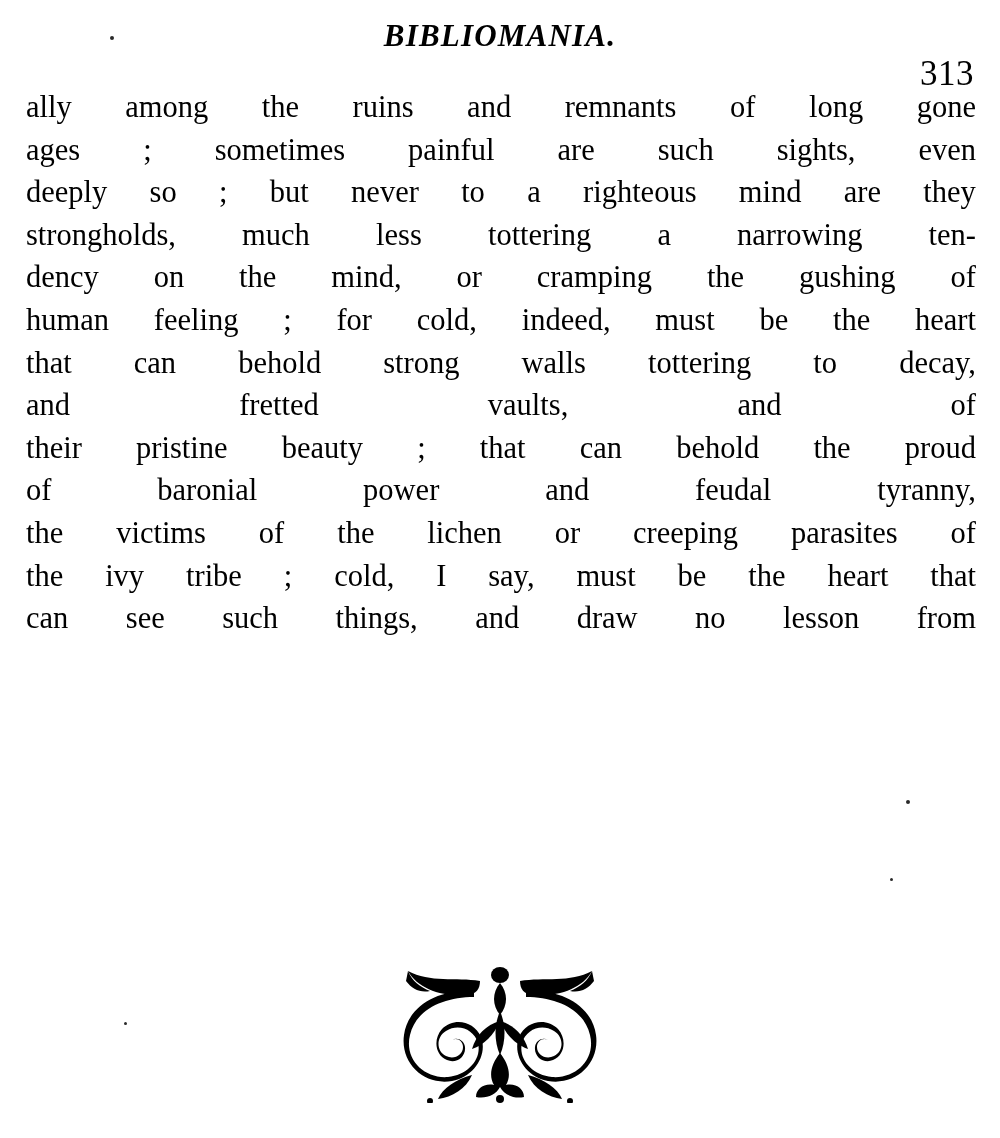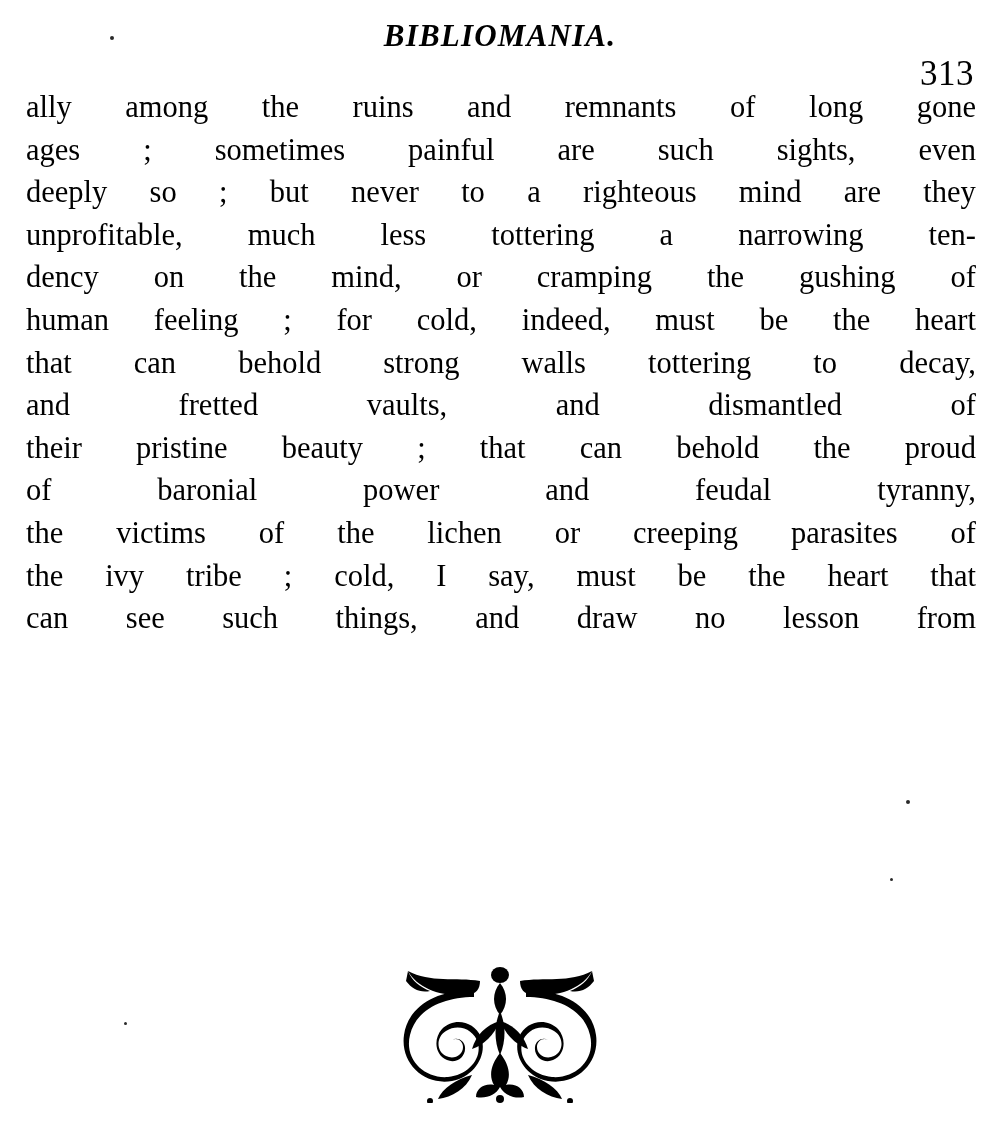--- a/index.html
+++ b/index.html
@@ -146,21 +146,21 @@
         <span>but</span>
         <span>never</span>
         <span>to</span>
         <span>a</span>
         <span>righteous</span>
         <span>mind</span>
         <span>are</span>
         <span>they</span>
       </span>
     <span class="line j">
-        <span>unprofitable,</span>
+        <span>strongholds,</span>
         <span>much</span>
         <span>less</span>
         <span>tottering</span>
         <span>a</span>
         <span>narrowing</span>
         <span>ten-</span>
       </span>
     <span class="line j">
         <span>dency</span>
         <span>on</span>
@@ -192,21 +192,20 @@
         <span>walls</span>
         <span>tottering</span>
         <span>to</span>
         <span>decay,</span>
       </span>
     <span class="line j">
         <span>and</span>
         <span>fretted</span>
         <span>vaults,</span>
         <span>and</span>
-        <span>dismantled</span>
         <span>of</span>
       </span>
     <span class="line j">
         <span>their</span>
         <span>pristine</span>
         <span>beauty</span>
         <span>;</span>
         <span>that</span>
         <span>can</span>
         <span>behold</span>

